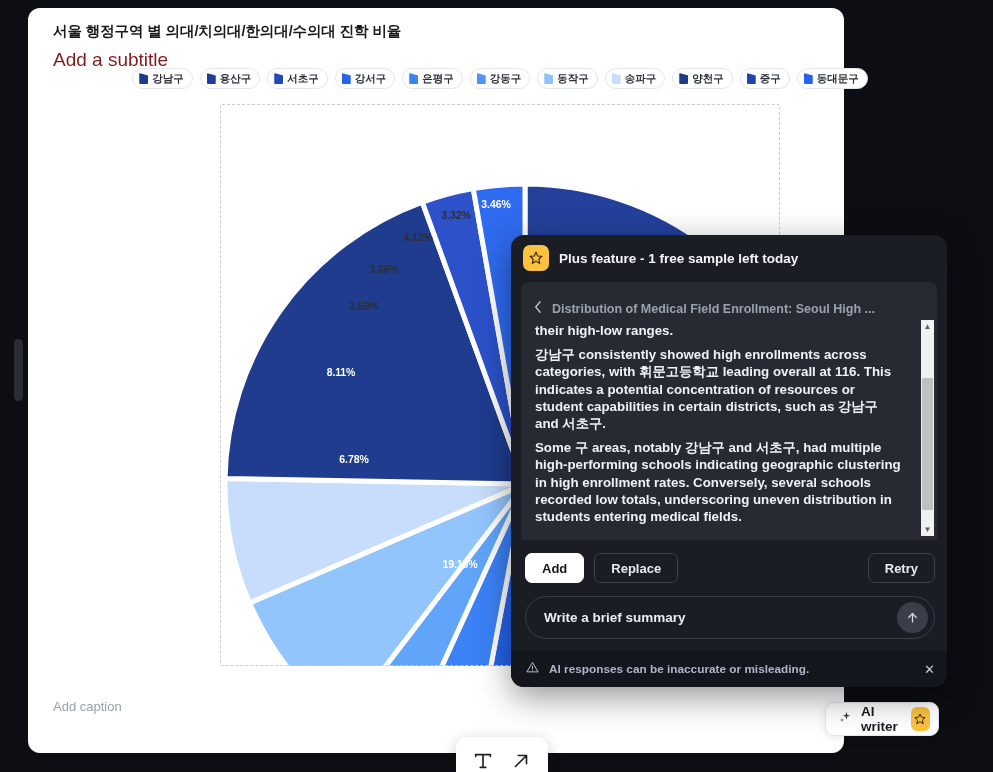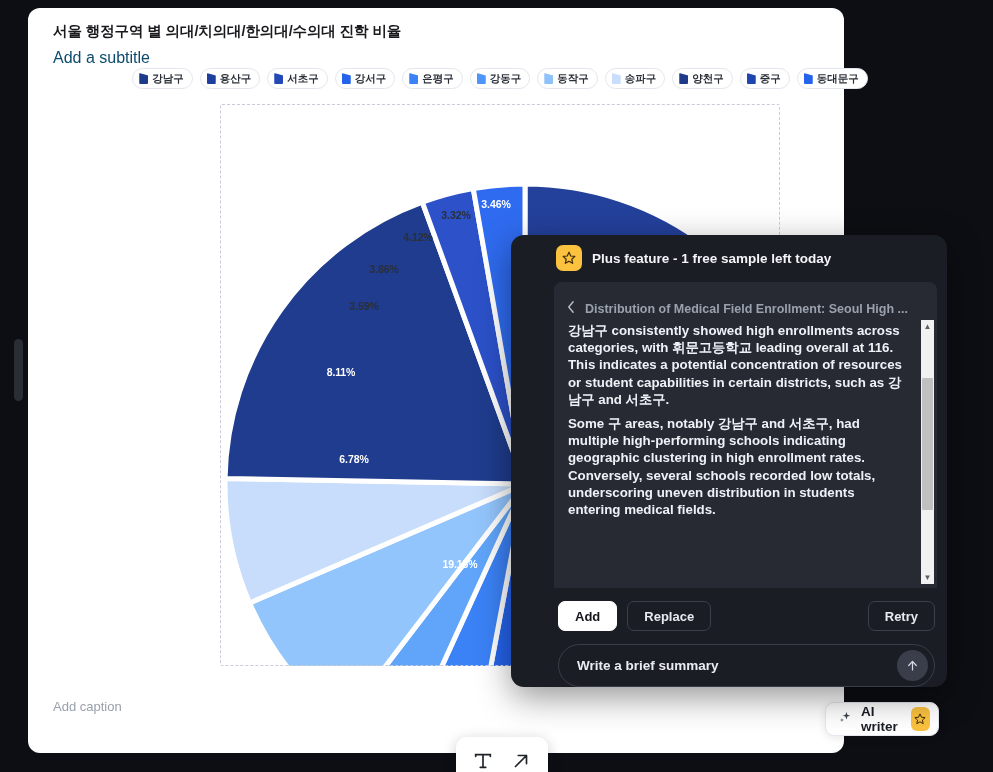--- a/index.html
+++ b/index.html
@@ -29,21 +29,21 @@
     border-radius: 12px;
   }
 
   .doc-title {
     position: absolute; left: 25px; top: 14px;
     font-size: 14.5px; font-weight: 700; color: #1a1a1e;
     letter-spacing: -0.1px;
   }
   .doc-subtitle {
     position: absolute; left: 25px; top: 41px;
-    font-size: 16px; color: #0c4a6e; font-weight: 400;
+    font-size: 19px; color: #7f1d1d; font-weight: 400;
   }
 
   
   .legend {
     position: absolute; left: 24px; top: 60px;
     width: 896px;
     display: flex; justify-content: center; align-items: center;
     gap: 7px; flex-wrap: nowrap;
   }
   .legend-item {
@@ -127,21 +127,21 @@
   }
 
   
   .ai-panel {
     position: absolute; left: 511px; top: 235px;
     width: 436px; height: 452px;
     background: #1b1d25;
     border-radius: 13px;
     box-shadow: 0 10px 34px rgba(0,0,0,0.42);
     overflow: hidden;
-    display: flex; flex-direction: column; padding-left: 33px;
+    display: flex; flex-direction: column;
   }
   .ai-head {
     display: flex; align-items: center; gap: 10px;
     padding: 10px 12px 6px 12px;
   }
   .ai-head .star-badge { width: 26px; height: 26px; border-radius: 7px; }
   .ai-head .title { font-size: 13.5px; font-weight: 700; color: #f2f4f8; }
 
   .ai-subhead {
     margin: 5px 10px 0 10px;
@@ -359,20 +359,21 @@
       <span class="back">
         <svg width="9" height="14" viewBox="0 0 10 16">
           <path d="M8 2 L3 8 L8 14" fill="none" stroke="#b9bec9" stroke-width="1.6" stroke-linecap="round" stroke-linejoin="round"></path>
         </svg>
       </span>
       <span class="crumb">Distribution of Medical Field Enrollment: Seoul High ...</span>
     </div>
 
     <div class="ai-body">
       <div id="ai-paragraphs">
+          <p>their high-low ranges.</p>
           <p>강남구 consistently showed high enrollments across categories, with 휘문고등학교 leading overall at 116. This indicates a potential concentration of resources or student capabilities in certain districts, such as 강남구 and 서초구.</p>
           <p>Some 구 areas, notably 강남구 and 서초구, had multiple high-performing schools indicating geographic clustering in high enrollment rates. Conversely, several schools recorded low totals, underscoring uneven distribution in students entering medical fields.</p>
         </div>
       <div class="sb-track">
         <span class="sb-arrow up">▲</span>
         <span class="sb-thumb"></span>
         <span class="sb-arrow down">▼</span>
       </div>
     </div>
 
@@ -384,14 +385,24 @@
 
     <div class="ai-input">
       <span class="ph">Write a brief summary</span>
       <span class="send-btn">
         <svg width="15" height="15" viewBox="0 0 24 24">
           <path d="M12 19 V6 M6 12 L12 5.5 L18 12" fill="none" stroke="#d6dae3" stroke-width="2" stroke-linecap="round" stroke-linejoin="round"></path>
         </svg>
       </span>
     </div>
 
+    <div class="ai-foot">
+      <span>
+        <svg width="15" height="15" viewBox="0 0 24 24">
+          <path d="M12 4 L21 19 H3 Z" fill="none" stroke="#b7bdcb" stroke-width="1.6" stroke-linejoin="round"></path>
+          <path d="M12 10 V14 M12 16.3 V16.6" stroke="#b7bdcb" stroke-width="1.6" stroke-linecap="round"></path>
+        </svg>
+      </span>
+      <span class="msg">AI responses can be inaccurate or misleading.</span>
+      <span class="close">✕</span>
+    </div>
   </div>
 </div>
 
 </body></html>

